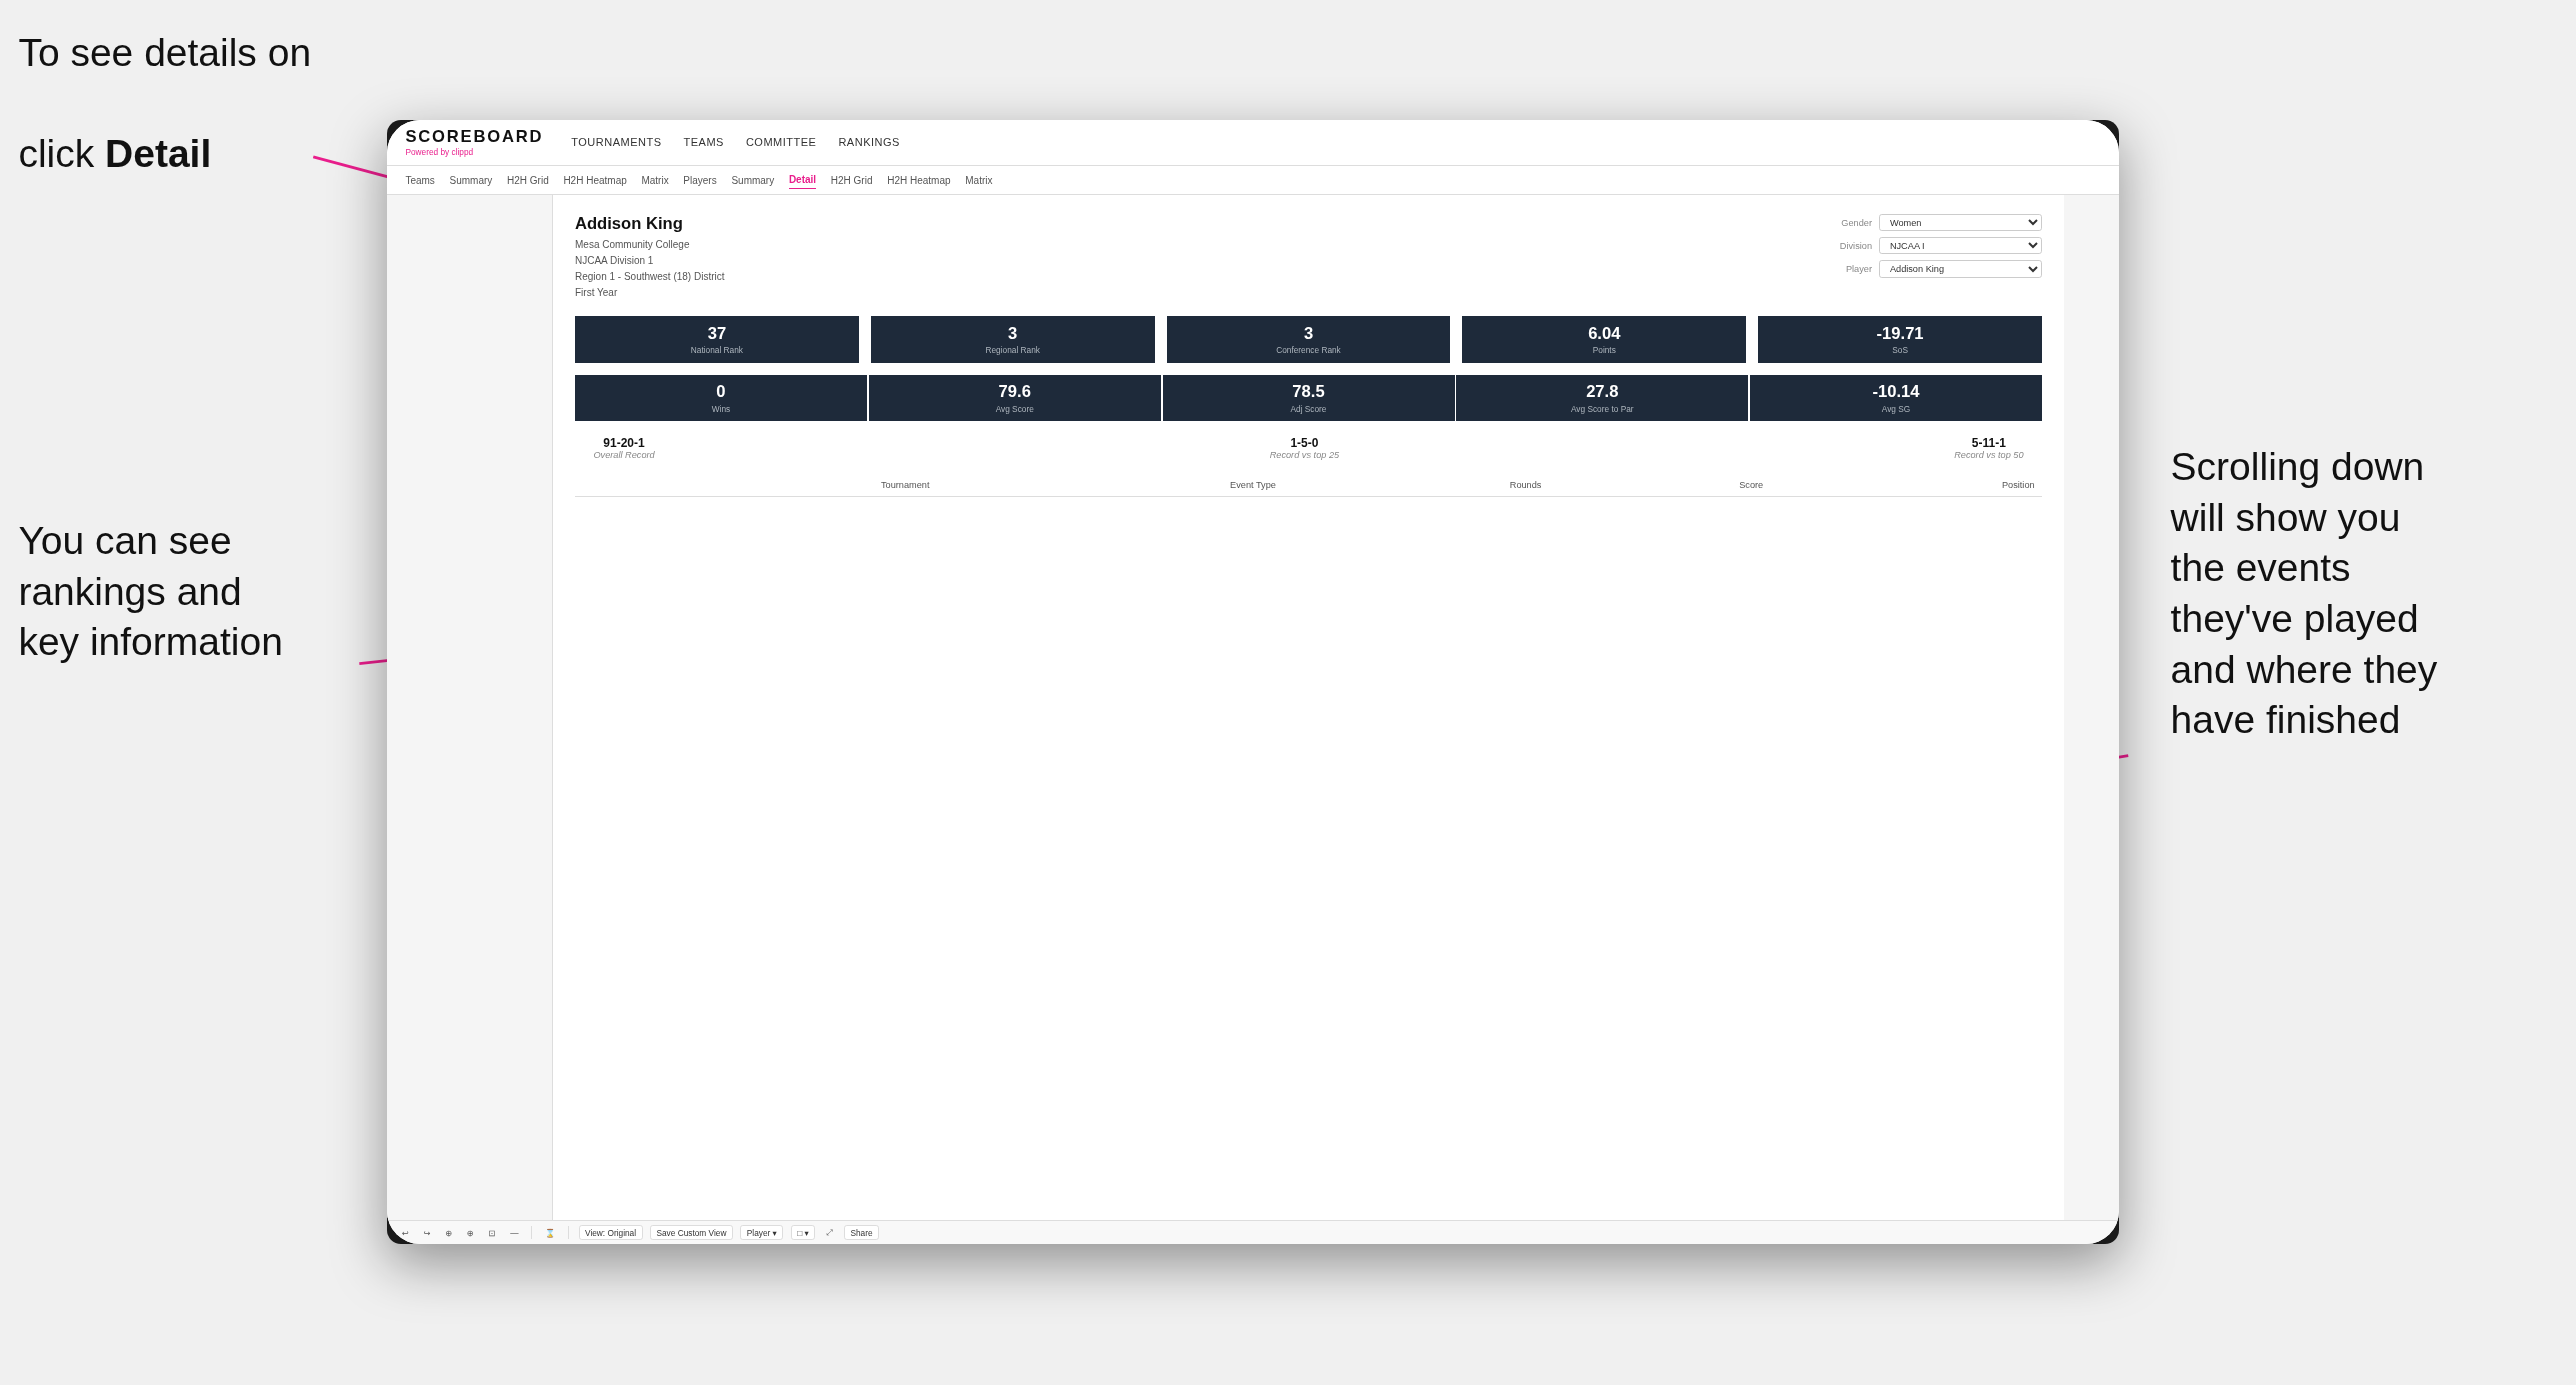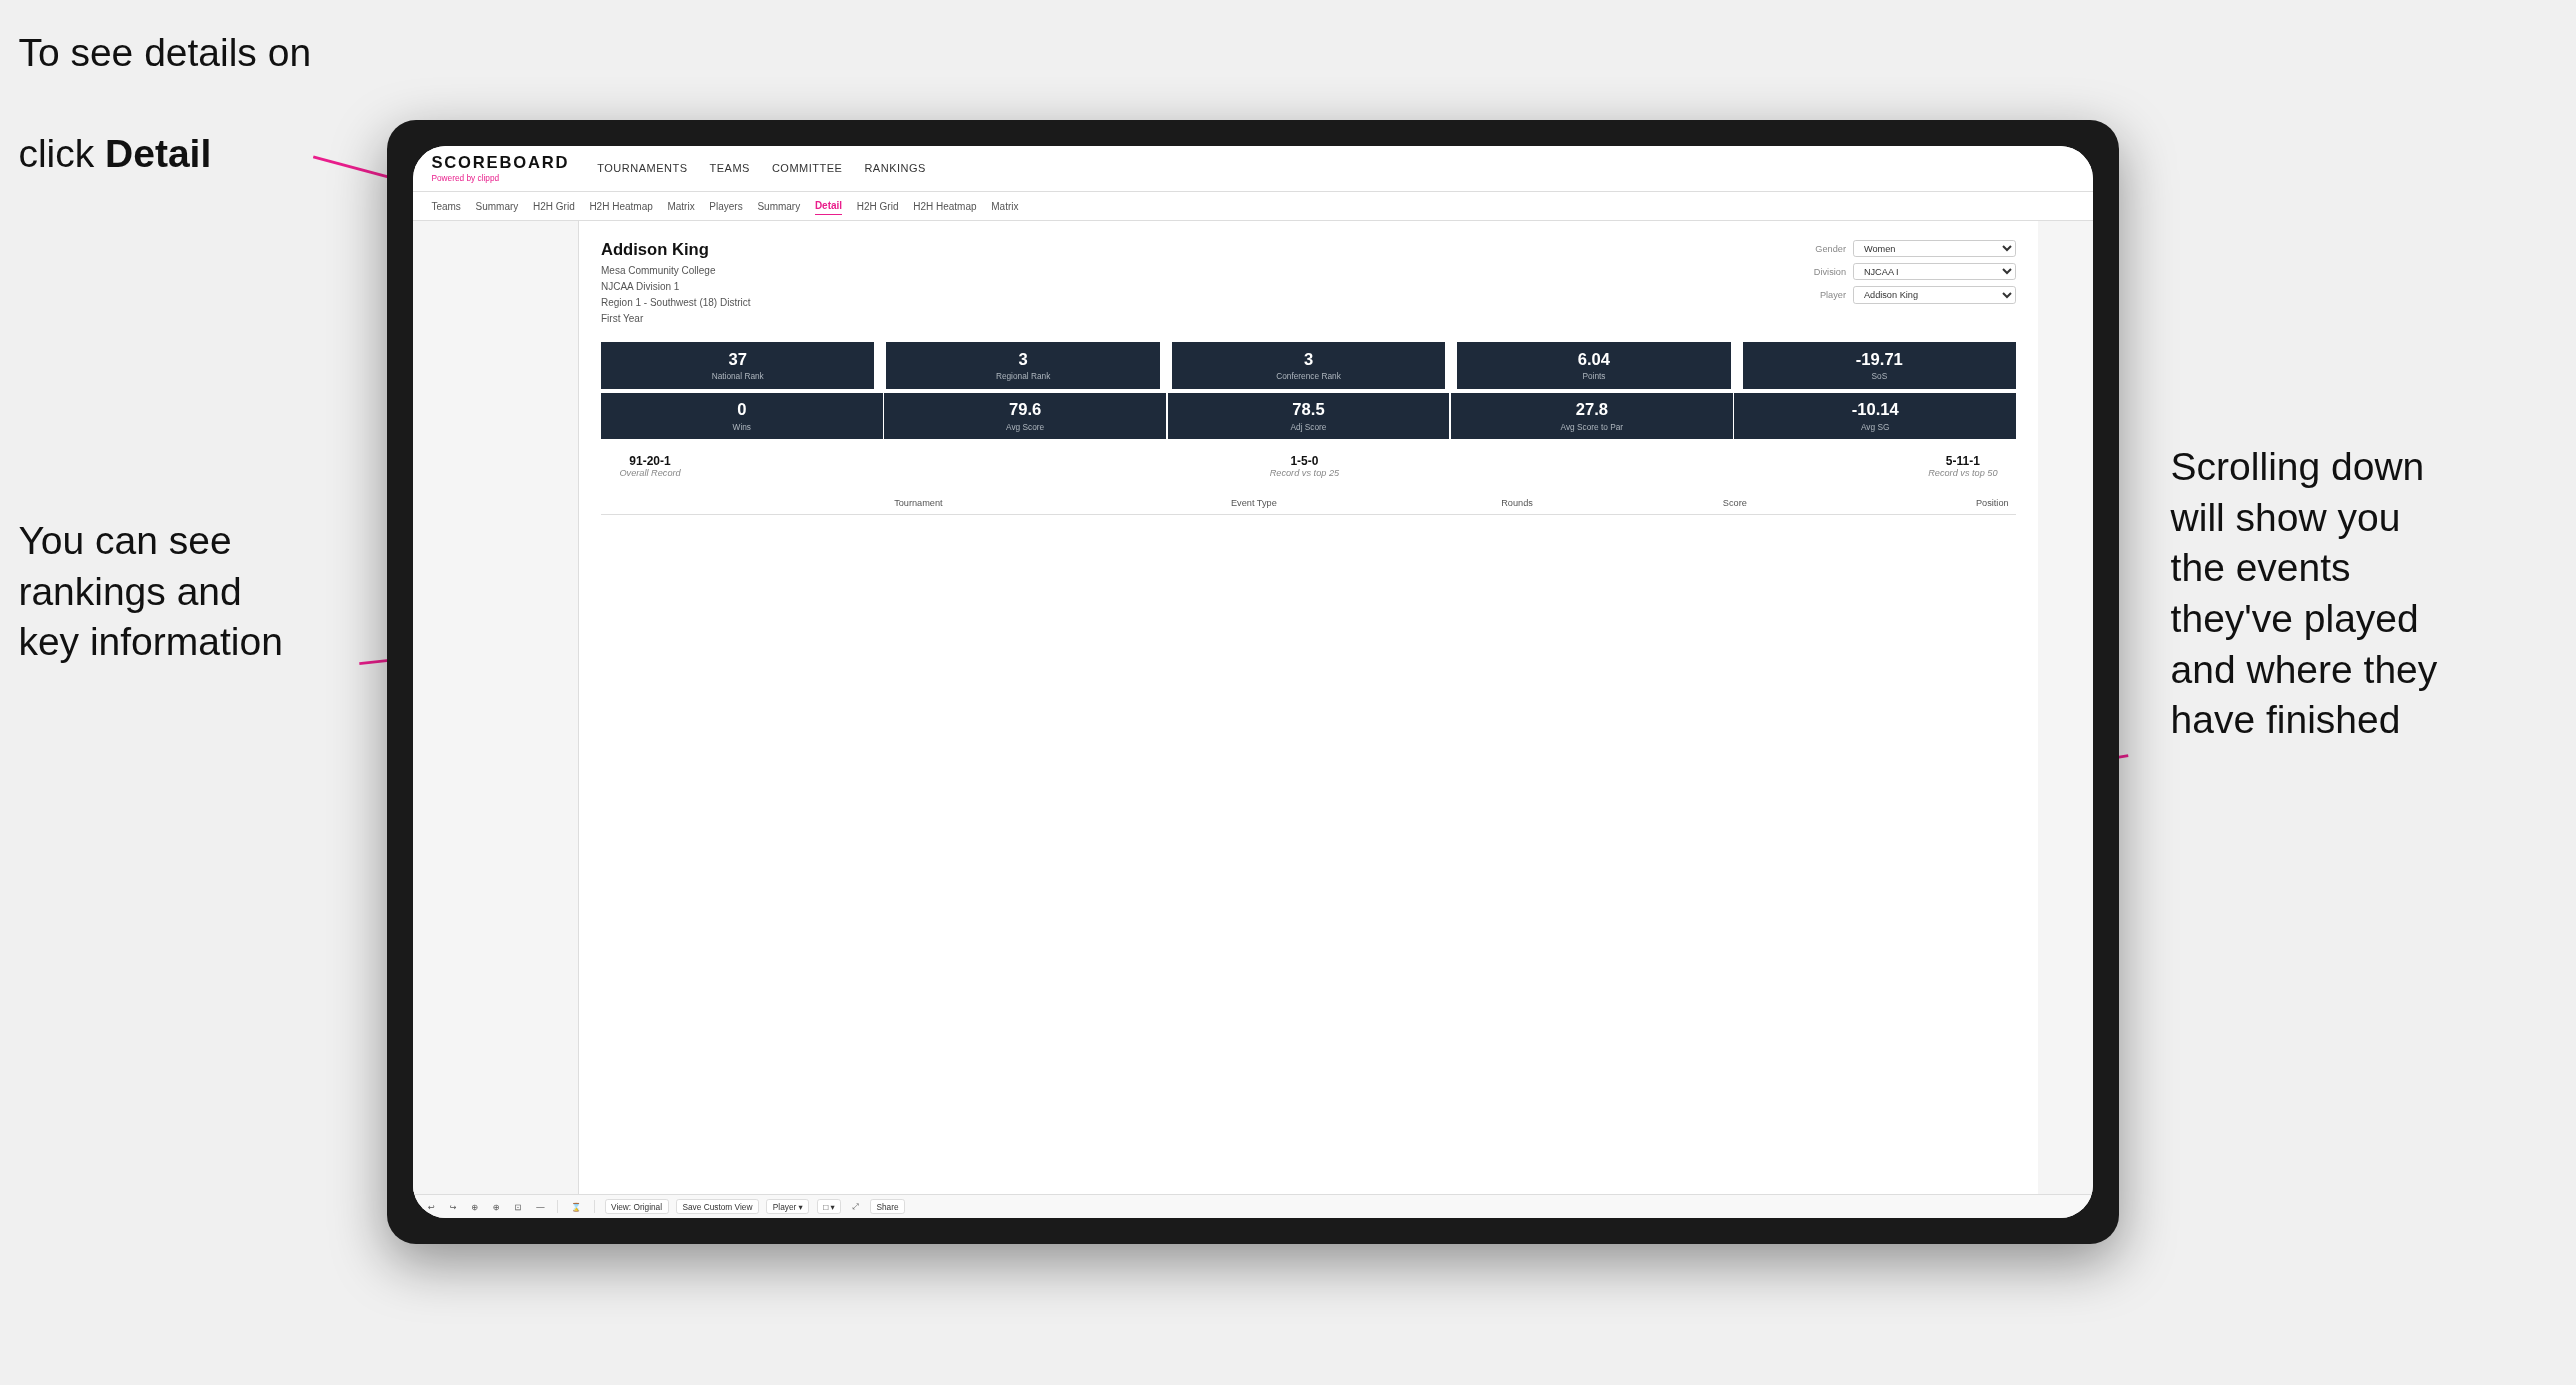--- a/index.html
+++ b/index.html
@@ -40,22 +40,21 @@
     }
 
     
     .tablet {
       position: absolute;
       top: 120px;
       left: 387px;
       width: 1732px;
       height: 1124px;
       background: #1a1a1a;
-      border-radius: 29px;
-      padding: 26px;
+      border-radius: 14px;
       box-shadow: 0 18.4px 55px rgba(0,0,0,0.4);
     }
 
     .tablet-screen {
       width: 100%;
       height: 100%;
       background: #fff;
       border-radius: 33px;
       overflow: hidden;
       display: flex;
@@ -205,21 +204,21 @@
       padding: 1.8px 5.5px;
       font-size: 9.2px;
       color: #333;
       background: #fff;
     }
 
     
     .stats-grid {
       display: flex;
       gap: 12px;
-      margin-bottom: 4px;
+      margin-bottom: 12px;
     }
 
     .stat-cell {
       flex: 1;
       background: #1e2a3a;
       color: #fff;
       padding: 7.4px 9.2px;
       text-align: center;
     }
 

